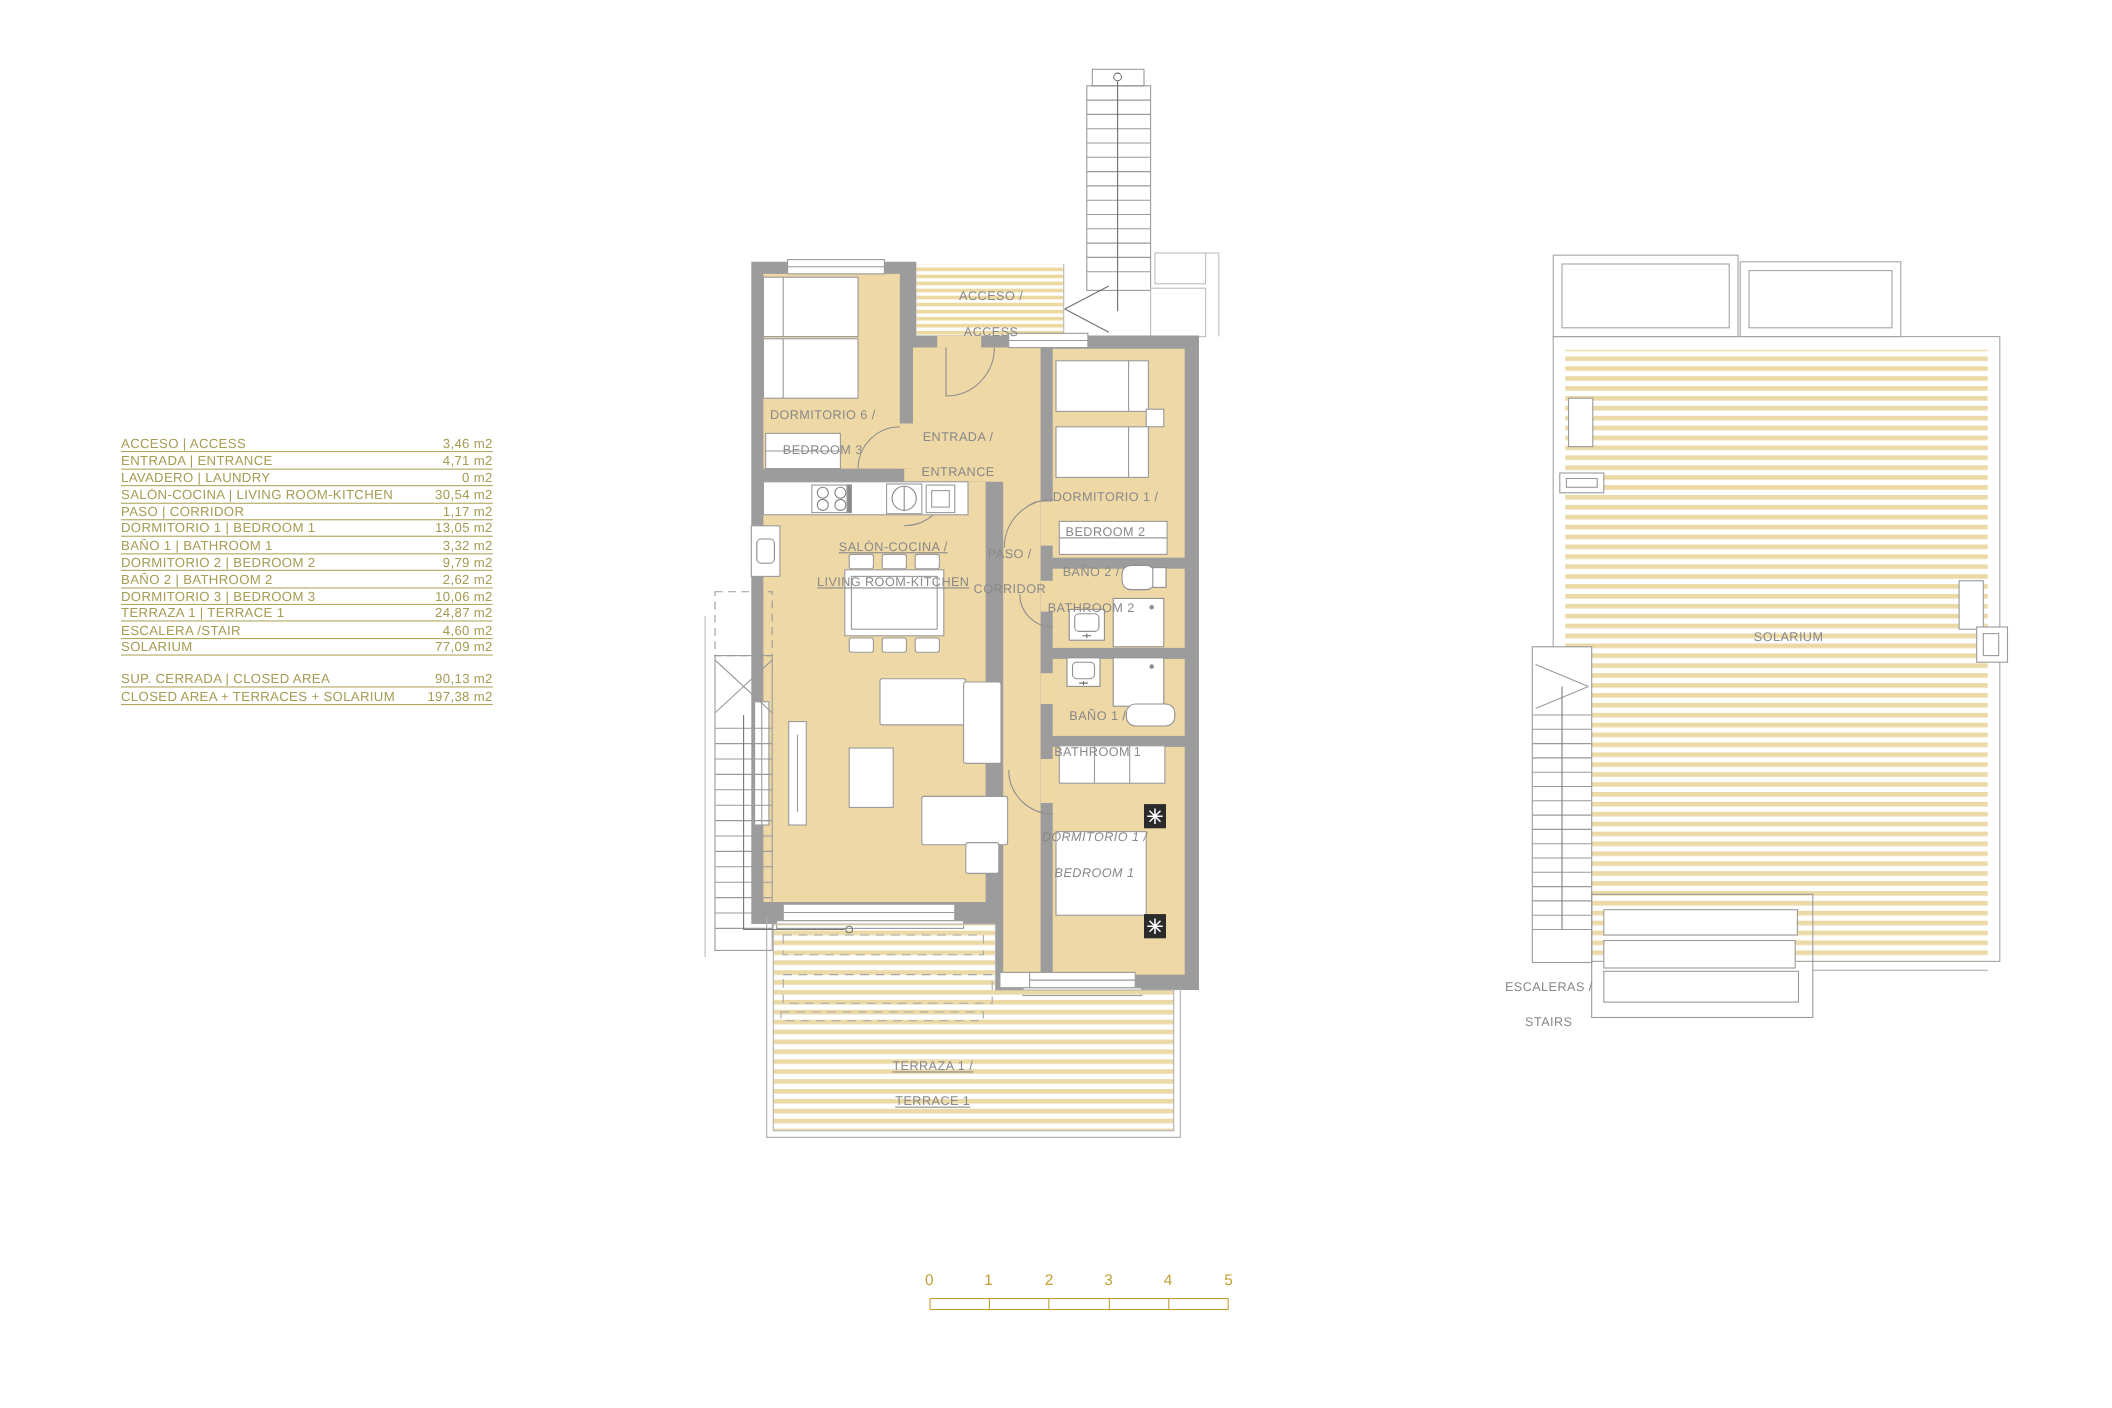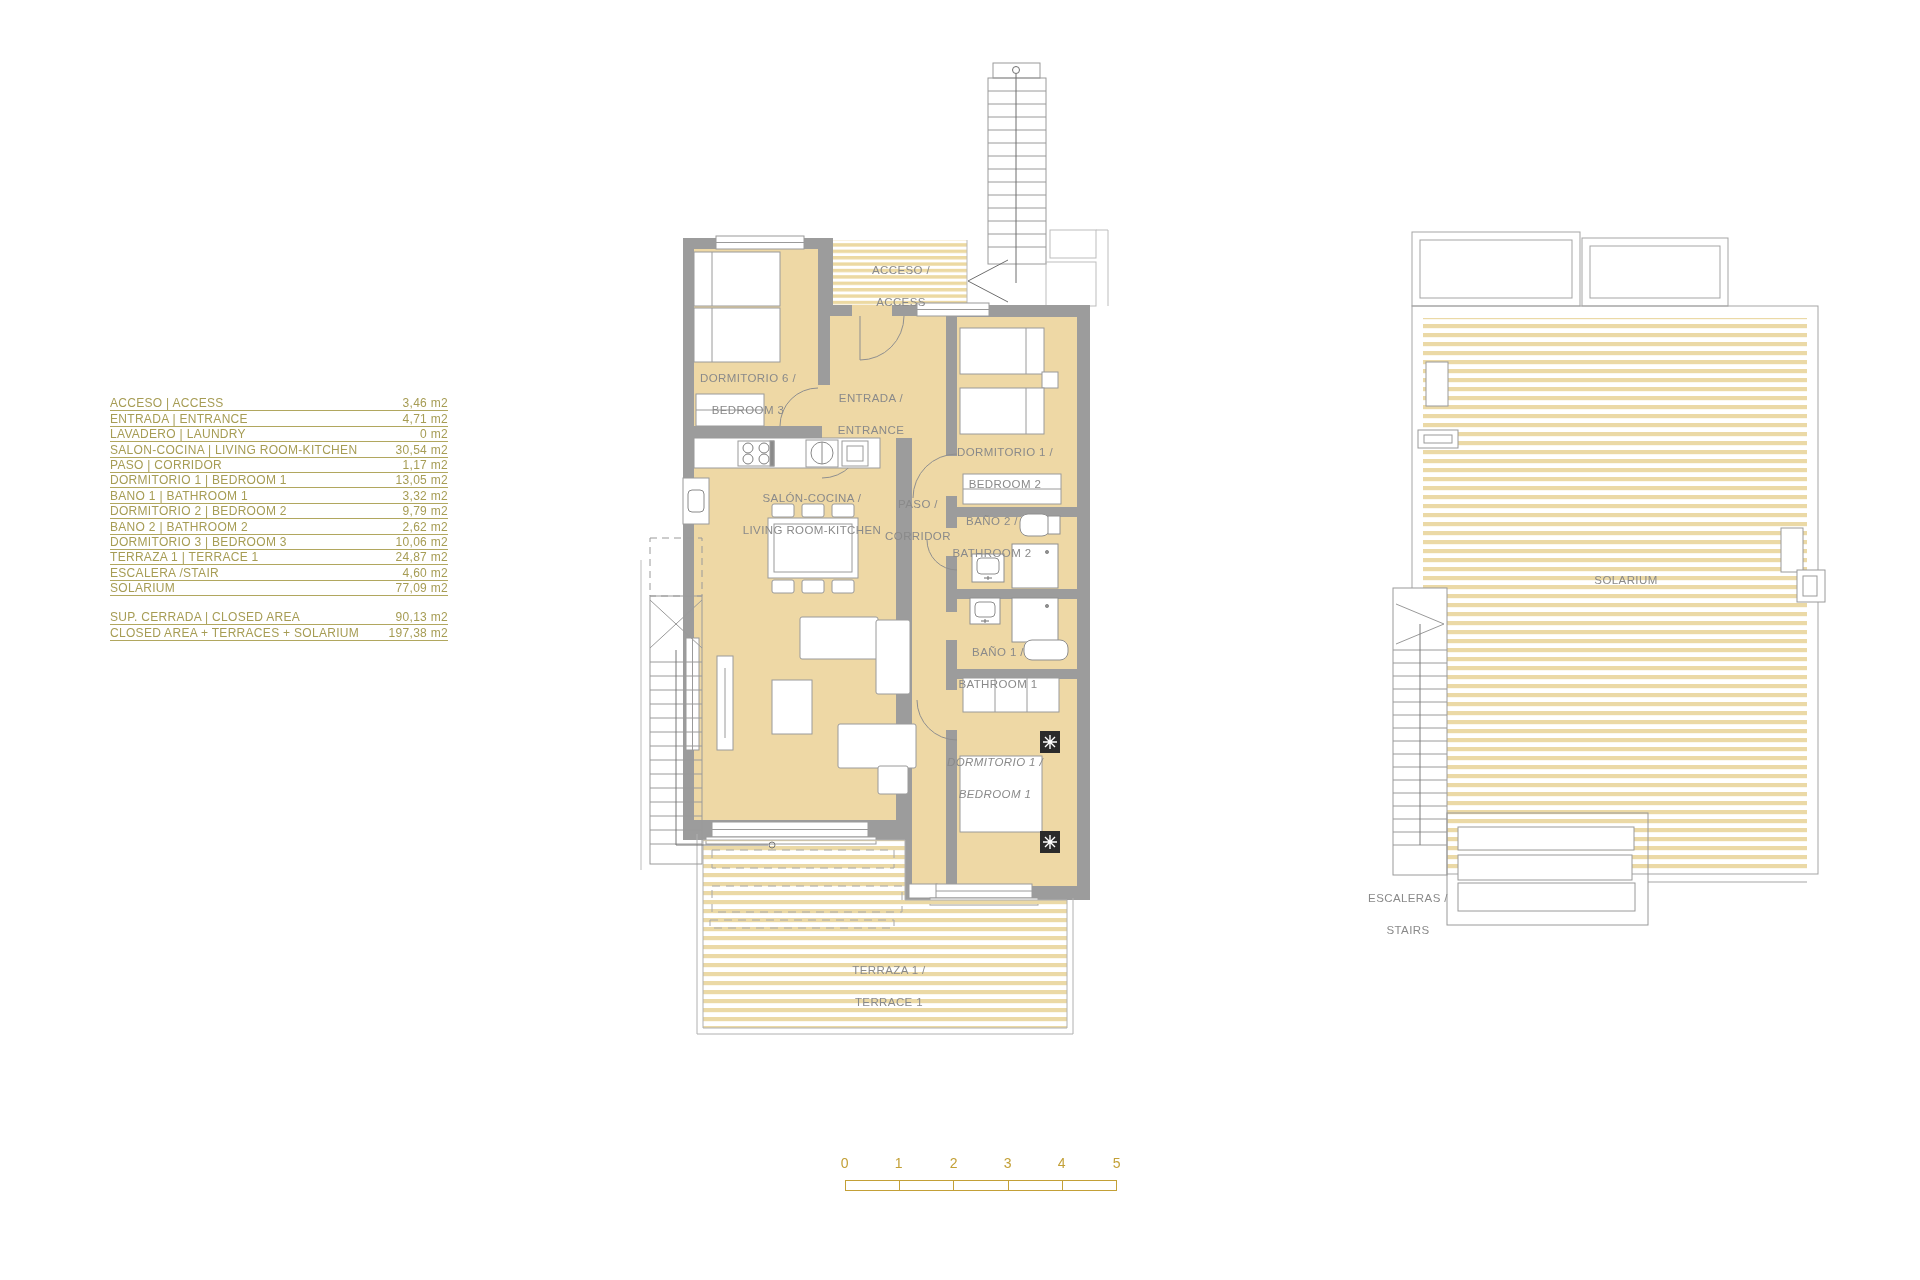--- a/index.html
+++ b/index.html
@@ -335,41 +335,41 @@
       <span>BEDROOM 3</span>
     </div>
   <div class="plan-label" style="left:871px;top:406px;">
     <span>ENTRADA /</span>
       <span>ENTRANCE</span>
     </div>
   <div class="plan-label" style="left:1005px;top:460px;">
     <span>DORMITORIO 1 /</span>
       <span>BEDROOM 2</span>
     </div>
-  <div class="plan-label" style="left:812px;top:506px;">
+  <div class="plan-label" style="left:812px;top:506px;text-decoration:underline;">
     <span>SALÓN-COCINA /</span>
       <span>LIVING ROOM-KITCHEN</span>
     </div>
   <div class="plan-label" style="left:918px;top:512px;">
     <span>PASO /</span>
       <span>CORRIDOR</span>
     </div>
   <div class="plan-label" style="left:992px;top:529px;">
     <span>BAÑO 2 /</span>
       <span>BATHROOM 2</span>
     </div>
   <div class="plan-label" style="left:998px;top:660px;">
     <span>BAÑO 1 /</span>
       <span>BATHROOM 1</span>
     </div>
   <div class="plan-label" style="left:995px;top:770px;font-style:italic;">
     <span>DORMITORIO 1 /</span>
       <span>BEDROOM 1</span>
     </div>
-  <div class="plan-label" style="left:889px;top:978px;">
+  <div class="plan-label" style="left:848px;top:978px;text-decoration:underline;">
     <span>TERRAZA 1 /</span>
       <span>TERRACE 1</span>
     </div>
   <div class="plan-label" style="left:1626px;top:572px;">
     <span>SOLARIUM</span>
     </div>
   <div class="plan-label" style="left:1408px;top:906px;">
     <span>ESCALERAS /</span>
       <span>STAIRS</span>
     </div>

